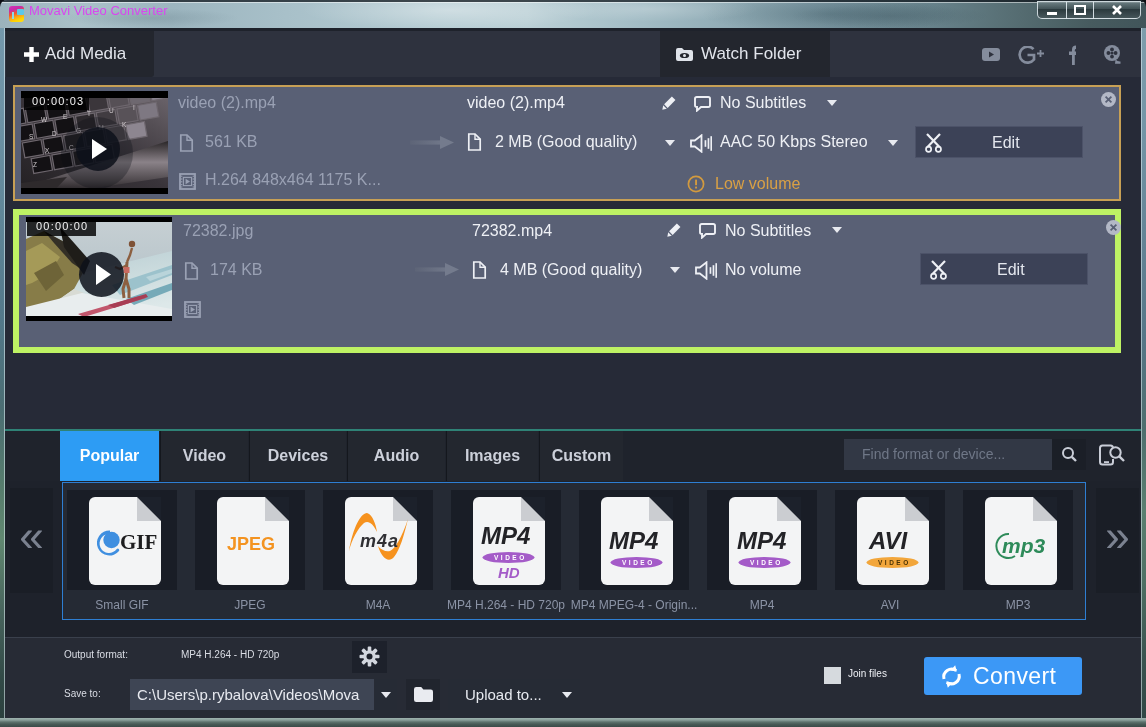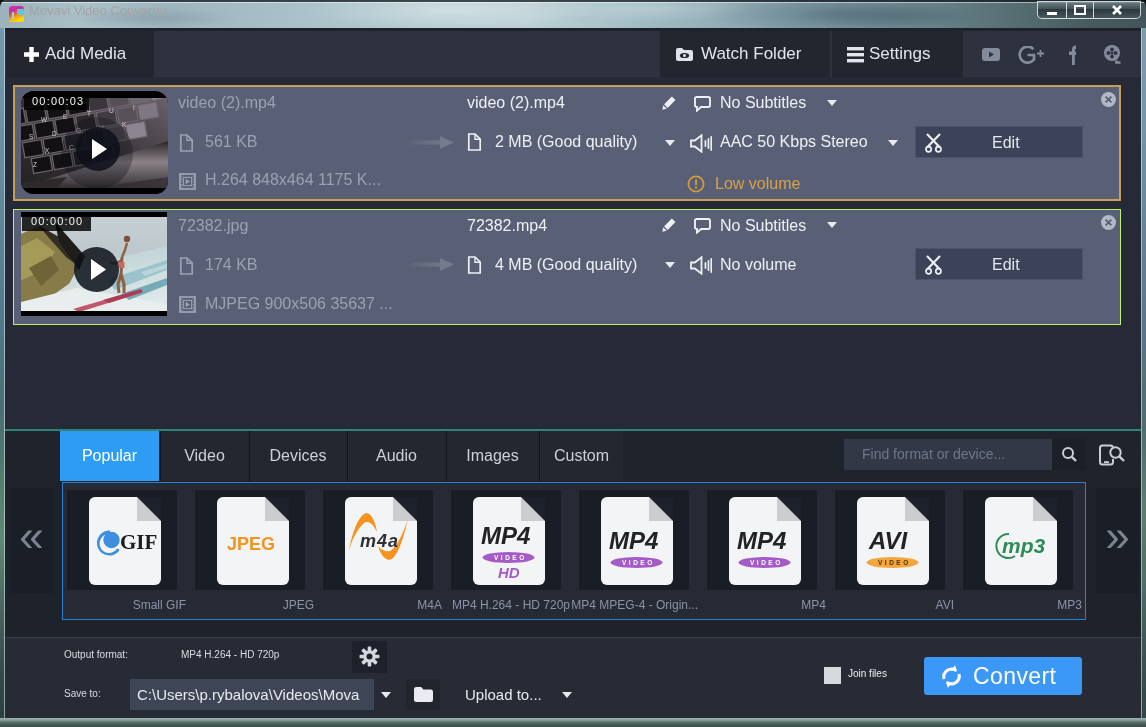--- a/index.html
+++ b/index.html
@@ -11,21 +11,21 @@
 #titlebar { left:0; top:0; width:1146px; height:28px; border-radius:7px 7px 0 0; overflow:hidden;
   background:linear-gradient(90deg,#9bb2bc 0%,#aac1c9 7%,#9cb5bf 15%,#a8c0c9 25%,#b5ccd3 38%,#bbd0d6 46%,#a2bcc5 56%,#8ea9b3 65%,#7a95a0 73%,#68838c 81%,#556c71 89%,#475b5f 95%,#41555a 100%); }
 #titlebar .shade1 { left:300px; top:-10px; width:300px; height:40px; background:radial-gradient(ellipse at center, rgba(255,255,255,.35), rgba(255,255,255,0) 70%); }
 #titlebar .shade2 { left:700px; top:-6px; width:260px; height:40px; background:radial-gradient(ellipse at center, rgba(30,60,70,.25), rgba(0,0,0,0) 70%); }
 #titlebar .topline { left:0; top:0; width:1146px; height:2px; background:rgba(15,22,28,.75); }
 #titlebar .innerline { left:1px; top:2px; width:1144px; height:1px; background:rgba(255,255,255,.5); }
 #ticon { left:9px; top:6px; width:15px; height:16px; border-radius:3px;
   background:linear-gradient(160deg,#d633b9 0%,#c62ba8 25%,#f05a28 45%,#f7a11b 62%,#ffd400 80%,#ffdf1b 100%); }
 #ticon .cy { position:absolute; left:8px; top:3px; width:7px; height:6px; background:#5bc8e8; border-radius:1px; }
 #ticon .nt { position:absolute; left:3px; top:6px; width:2px; height:7px; background:#8adbe9; }
-#ttext { left:29px; top:3px; font-size:13px; color:#a3a3a3; }
+#ttext { left:29px; top:3px; font-size:13px; color:#d946ef; }
 
 #wbtns { left:1037px; top:1px; width:104px; height:19px; }
 .wb { position:absolute; top:0; height:18px; background:linear-gradient(180deg,rgba(120,138,142,.75),rgba(62,78,82,.85) 45%,rgba(40,54,58,.9) 46%,rgba(70,86,90,.8));
   border:1px solid rgba(230,240,244,.85); }
 .wb.b1 { left:0; width:30px; border-radius:0 0 0 5px; }
 .wb.b2 { left:29px; width:28px; }
 .wb.b3 { left:56px; width:48px; border-radius:0 0 5px 0; }
 .wb svg { position:absolute; left:50%; top:50%; transform:translate(-50%,-50%); }
 
 #frameL { left:0; top:28px; width:5px; height:690px;
@@ -44,49 +44,49 @@
 .tbtn { position:absolute; top:0; height:46px; background:#23262e; color:#e2e5ec; font-size:17px; }
 #addmedia { left:1px; width:148px; border-radius:0 0 3px 0; }
 #watchf { left:655px; width:170px; }
 #settingsb { left:827px; width:131px; }
 .tbtn span.lbl { position:absolute; top:13px; }
 .sic { position:absolute; top:0; }
 
 
 .row { position:absolute; left:13px; width:1108px; background:#596075; }
 #row1 { top:85px; height:116px; border:2px solid #c7a055; }
-#row2 { top:209px; height:116px; border:1px solid #bef264; }
+#row2 { top:209px; height:144px; border:6px solid #bef264; }
 .thumb { position:absolute; background:#000; overflow:hidden; }
-#th1 { left:6px; top:4px; width:147px; height:103px;border-radius:13px; }
+#th1 { left:6px; top:4px; width:147px; height:103px; }
 #th2 { left:7px; top:2px; width:146px; height:104px; }
 .ts { position:absolute; left:1px; top:2px; background:rgba(0,0,0,.82); color:#f2f2f2; font-size:11px; letter-spacing:1.2px; padding:2px 5px 3px 8px; }
 .play { position:absolute; border-radius:50%; background:rgba(13,17,26,.85); }
 .play svg { position:absolute; }
 .gtxt { position:absolute; color:#9aa1b4; font-size:16px; }
 .wtxt { position:absolute; color:#eef0f5; font-size:16px; }
 .orangetxt { position:absolute; color:#d9a045; font-size:16px; }
 .editbtn { position:absolute; left:902px; top:40px; width:168px; height:32px; background:#3c4257; border:1px solid #4c5268; color:#e4e7ee; font-size:16px; }
 .caret { position:absolute; width:0; height:0; border-left:5px solid transparent; border-right:5px solid transparent; border-top:6px solid #e8eaf0; }
 .icx { position:absolute; }
 
 
 #tealline { left:5px; top:429px; width:1136px; height:2px; background:#2f8276; }
 #tabbar { left:5px; top:431px; width:1136px; height:50px; background:#1f232c; }
-.tab { position:absolute; top:0; height:50px; background:#23272f; color:#ccd0da; font-size:16px; text-align:center; line-height:50px; }
+.tab { position:absolute; top:0; height:50px; background:#23272f; color:#ccd0da; font-size:16px; text-align:center; line-height:50px;font-weight:bold; }
 .tab.active { background:#2d9cf4; color:#fff; }
 #searchbox { left:844px; top:439px; width:208px; height:31px; background:#323845; color:#6f7787; font-size:14px; line-height:31px; padding-left:18px; }
 #magbtn { left:1052px; top:439px; width:34px; height:31px; background:#1b1f27; }
 #devbtn { left:1090px; top:439px; width:41px; height:31px; }
 
 
 #formats { left:5px; top:481px; width:1136px; height:156px; background:#1e222b; }
 #fsel { left:62px; top:482px; width:1024px; height:138px; border:1px solid #2e7ed2; background:#252a34; }
 .fbtn { position:absolute; width:43px; height:105px; background:#1a1e26; color:#7b8290; font-size:44px; text-align:center; line-height:96px; }
 .tile { position:absolute; top:490px; width:110px; height:100px; background:#191d26; }
-.tlabel { position:absolute; top:598px; width:128px; text-align:right; color:#8b93a5; font-size:12px; white-space:nowrap; overflow:hidden; }
+.tlabel { position:absolute; top:598px; width:128px; text-align:center; color:#8b93a5; font-size:12px; white-space:nowrap; overflow:hidden; }
 .page { position:absolute; left:22px; top:7px; width:72px; height:88px; background:#f3f4f5; border-radius:6px; }
 .page .fold { position:absolute; right:0; top:0; width:0; height:0; border-top:24px solid #1c212b; border-left:24px solid transparent; }
 .page .foldin { position:absolute; right:0; top:0; width:0; height:0; border-bottom:24px solid #cbcdd1; border-right:24px solid transparent; }
 
 
 #botline { left:5px; top:637px; width:1136px; height:1px; background:#3a404c; }
 #bottombar { left:5px; top:638px; width:1136px; height:80px; background:#272b35; }
 .btext { position:absolute; color:#d9dce4; font-size:10px; }
 #gearbtn { left:352px; top:641px; width:35px; height:32px; background:#1d212b; }
 #pathbox { left:130px; top:679px; width:244px; height:31px; background:#3e4554; color:#e8eaf0; font-size:15px; line-height:31px; padding-left:7px; white-space:nowrap; overflow:hidden; }
@@ -148,28 +148,20 @@
       </svg>
     <span class="lbl" style="left:39px">Add Media</span>
   </div>
   <div class="tbtn" id="watchf">
     <svg class="sic" style="left:16px;top:17px" width="17" height="13">
       <path d="M0,2 q0,-2 2,-2 h4 l2,2 h7 q2,0 2,2 v7 q0,2 -2,2 h-13 q-2,0 -2,-2 z" fill="#dfe3ea"></path>
       <ellipse cx="8.5" cy="7.5" rx="4.6" ry="2.6" fill="#23262e"></ellipse>
       <circle cx="8.5" cy="7.5" r="1.5" fill="#dfe3ea"></circle>
     </svg>
     <span class="lbl" style="left:41px">Watch Folder</span>
-  </div>
-  <div class="tbtn" id="settingsb">
-    <svg class="sic" style="left:15px;top:15px" width="17" height="17">
-      <rect x="0" y="1" width="17" height="3.4" fill="#e2e5ec"></rect>
-        <rect x="0" y="7" width="17" height="3.4" fill="#e2e5ec"></rect>
-        <rect x="0" y="13" width="17" height="3.4" fill="#e2e5ec"></rect>
-    </svg>
-    <span class="lbl" style="left:37px">Settings</span>
   </div>
 
   <svg class="sic" style="left:977px;top:17px" width="18" height="14">
       <rect x="0" y="0" width="18" height="13" rx="3" fill="#848c9c"></rect>
       <path d="M7,3.5 L12,6.5 L7,9.5 z" fill="#2e323e"></path>
     </svg>
   <svg class="sic" style="left:1013px;top:15px" width="30" height="18">
     <path d="M15.5,3.2 A8,8 0 1 0 16,13.5 L16,9 L9.5,9" fill="none" stroke="#848c9c" stroke-width="2.7"></path>
     <path d="M22.5,4 v7 M19,7.5 h7" stroke="#848c9c" stroke-width="1.8"></path>
   </svg>
@@ -394,21 +386,20 @@
     </svg>
     <div class="ts" style="left:1px;top:0;padding:3px 8px 4px 9px">00:00:00</div>
     <div class="play" style="left:53px;top:35px;width:45px;height:45px">
       <svg style="left:17px;top:12px" width="16" height="21">
           <path d="M0,0 L15,10.5 L0,21 Z" fill="#fff"></path>
         </svg>
     </div>
   </div>
   <div class="gtxt" style="left:164px;top:7px">72382.jpg</div>
   <div class="gtxt" style="left:191px;top:46px">174 KB</div>
-  <div class="gtxt" style="left:191px;top:85px">MJPEG 900x506 35637 ...</div>
   <svg class="icx" style="left:165px;top:47px" width="15" height="18">
       <path d="M1.8,1 H8 L13.2,6.2 V17 H1.8 Z" fill="none" stroke="#9aa1b4" stroke-width="1.7"></path>
       <path d="M8,1 V6.2 H13.2" fill="none" stroke="#9aa1b4" stroke-width="1.4"></path>
     </svg>
   <svg class="icx" style="left:165px;top:86px" width="17" height="17">
       <rect x="1" y="1" width="15" height="15" fill="none" stroke="#9aa1b4" stroke-width="1.8"></rect>
       <rect x="4.4" y="4.4" width="8.2" height="8.2" fill="none" stroke="#9aa1b4" stroke-width="1.1"></rect>
       <path d="M6.6,5.8 L11,8.5 L6.6,11.2 Z" fill="#9aa1b4"></path>
       <g fill="#9aa1b4">
         <rect x="2.1" y="2.6" width="1.2" height="1.2"></rect>

